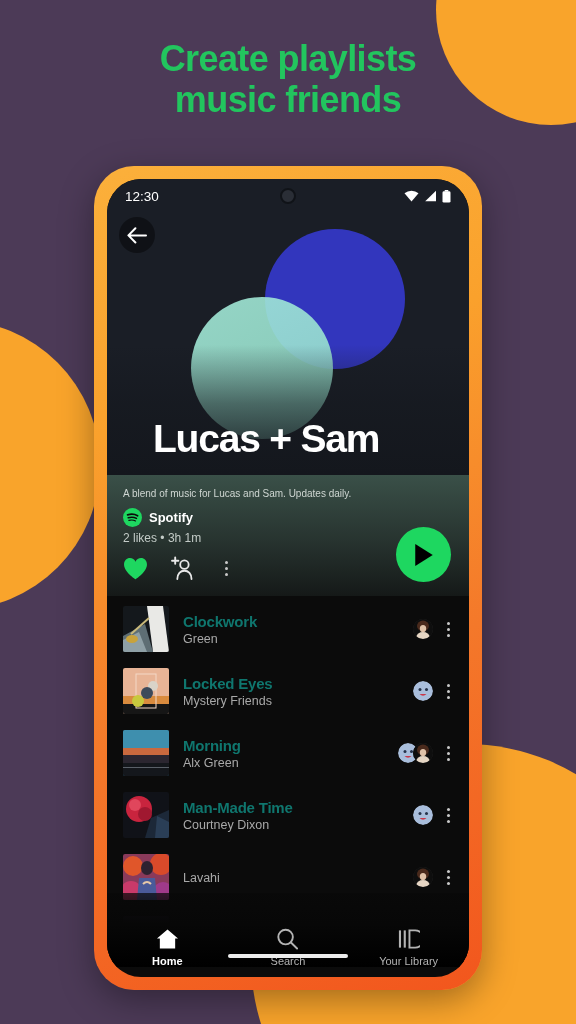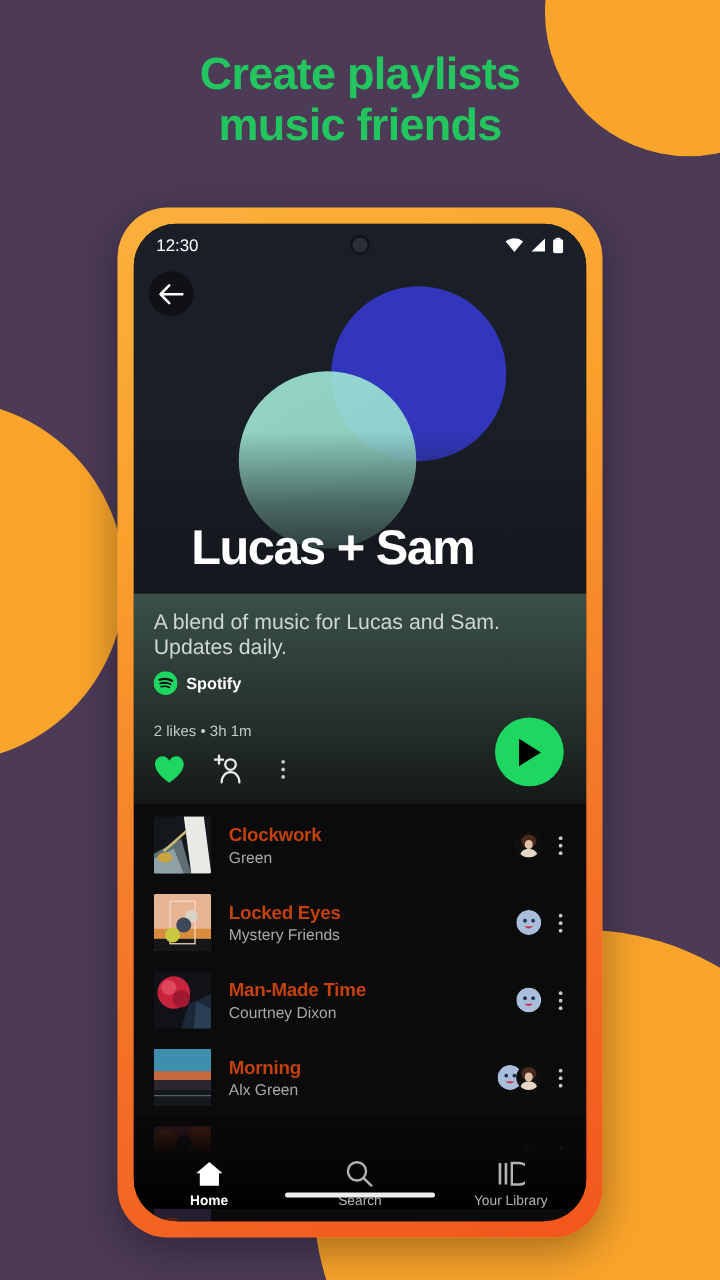--- a/index.html
+++ b/index.html
@@ -116,22 +116,22 @@
     white-space: nowrap;
     margin-left: 30px;
   }
 
   
   #meta {
     position: relative;
     padding: 13px 16px 14px;
     background: linear-gradient(to bottom, #3A5048 0%, #27332F 55%, #151918 100%);
   }
-  #desc { color: #CFD6D2; font-size: 17px; margin-bottom: 9px; }
-  #ownerrow { display: flex; align-items: center; gap: 7px; margin-bottom: 22px; }
+  #desc { color: #CFD6D2; font-size: 10px; margin-bottom: 9px; }
+  #ownerrow { display: flex; align-items: center; gap: 7px; margin-bottom: 4px; }
   #ownername { color: #FFF; font-size: 13px; font-weight: bold; }
   #stats { color: #C3CBC7; font-size: 12px; margin-bottom: 9px; }
   #actions { display: flex; align-items: center; gap: 22px; height: 28px; }
   #playbtn {
     position: absolute; right: 18px; bottom: 14px;
     width: 55px; height: 55px; border-radius: 50%;
     background: #1ED760;
     display: flex; align-items: center; justify-content: center;
   }
 
@@ -141,21 +141,21 @@
     display: flex; align-items: center;
     padding: 8px 14px 8px 16px;
     height: 62px;
   }
   .art {
     width: 46px; height: 46px; flex: 0 0 46px;
     border-radius: 2px; overflow: hidden;
     position: relative;
   }
   .tinfo { flex: 1; min-width: 0; margin-left: 14px; }
-  .ttitle { color: #c2410c; font-size: 15px; font-weight: bold; letter-spacing: -0.2px; }
+  .ttitle { color: #0f766e; font-size: 15px; font-weight: bold; letter-spacing: -0.2px; }
   .tartist { color: #A9A9A9; font-size: 12.5px; margin-top: 2px; }
   .tright { display: flex; align-items: center; gap: 8px; }
   .avatars { display: flex; align-items: center; }
   .av {
     width: 20px; height: 20px; border-radius: 50%;
     background: #2A2A2A; overflow: hidden; position: relative;
   }
   .av + .av { margin-left: -5px; }
   .kebab { width: 14px; display: flex; flex-direction: column; align-items: center; gap: 3px; }
   .kebab i { width: 3px; height: 3px; border-radius: 50%; background: #C9C9C9; display: block; }
@@ -333,82 +333,82 @@
                 <i></i>
                 <i></i>
                 <i></i>
               </span>
           </div>
         </div>
 
         <div class="track">
           <div class="art">
             <svg width="46" height="46" viewBox="0 0 46 46">
+              <rect width="46" height="46" fill="#2A5A78"></rect>
+              <rect width="46" height="20" fill="#3E8FAE"></rect>
+              <rect y="18" width="46" height="8" fill="#C9693E"></rect>
+              <rect y="25" width="46" height="8" fill="#2B2630"></rect>
+              <rect y="33" width="46" height="13" fill="#14171C"></rect>
+              <rect y="37" width="46" height="1" fill="#5A6068"></rect>
+            </svg>
+          </div>
+          <div class="tinfo">
+            <div class="ttitle">Morning</div>
+            <div class="tartist">Alx Green</div>
+          </div>
+          <div class="tright">
+            <span class="avatars">
+              <span class="av">
+                <svg width="20" height="20" viewBox="0 0 20 20">
+                  <circle cx="10" cy="10" r="10" fill="#A9BEDC"></circle>
+                  <circle cx="7" cy="8.5" r="1.5" fill="#25324A"></circle>
+                  <circle cx="13.5" cy="8.5" r="1.5" fill="#25324A"></circle>
+                  <path d="M6.5 13 Q10 16.5 13.5 13 Z" fill="#C9384A"></path>
+                </svg>
+              </span>
+              <span class="av">
+                <svg width="20" height="20" viewBox="0 0 20 20">
+                  <rect width="20" height="20" fill="#0E0E0E"></rect>
+                  <ellipse cx="10" cy="7" rx="6" ry="5.4" fill="#4A2A1C"></ellipse>
+                  <ellipse cx="10" cy="9.6" rx="3.2" ry="3.6" fill="#E0C2A8"></ellipse>
+                  <ellipse cx="10" cy="18" rx="6.6" ry="5" fill="#E6D6C4"></ellipse>
+                </svg>
+              </span>
+            </span>
+            <span class="kebab">
+                <i></i>
+                <i></i>
+                <i></i>
+              </span>
+          </div>
+        </div>
+
+        <div class="track">
+          <div class="art">
+            <svg width="46" height="46" viewBox="0 0 46 46">
               <rect width="46" height="46" fill="#101218"></rect>
               <circle cx="16" cy="17" r="13" fill="#C9243E"></circle>
               <circle cx="12" cy="13" r="6" fill="#E0465C"></circle>
               <circle cx="22" cy="22" r="7" fill="#A01830"></circle>
               <path d="M28 26 L46 18 L46 46 L22 46 Z" fill="#1C2838"></path>
               <path d="M34 24 L46 30 L46 46 L32 46 Z" fill="#2A3E56"></path>
             </svg>
           </div>
           <div class="tinfo">
             <div class="ttitle">Man-Made Time</div>
             <div class="tartist">Courtney Dixon</div>
           </div>
           <div class="tright">
             <span class="avatars">
               <span class="av">
                 <svg width="20" height="20" viewBox="0 0 20 20">
                   <circle cx="10" cy="10" r="10" fill="#A9BEDC"></circle>
                   <circle cx="7" cy="8.5" r="1.5" fill="#25324A"></circle>
                   <circle cx="13.5" cy="8.5" r="1.5" fill="#25324A"></circle>
                   <path d="M6.5 13 Q10 16.5 13.5 13 Z" fill="#C9384A"></path>
-                </svg>
-              </span>
-            </span>
-            <span class="kebab">
-                <i></i>
-                <i></i>
-                <i></i>
-              </span>
-          </div>
-        </div>
-
-        <div class="track">
-          <div class="art">
-            <svg width="46" height="46" viewBox="0 0 46 46">
-              <rect width="46" height="46" fill="#2A5A78"></rect>
-              <rect width="46" height="20" fill="#3E8FAE"></rect>
-              <rect y="18" width="46" height="8" fill="#C9693E"></rect>
-              <rect y="25" width="46" height="8" fill="#2B2630"></rect>
-              <rect y="33" width="46" height="13" fill="#14171C"></rect>
-              <rect y="37" width="46" height="1" fill="#5A6068"></rect>
-            </svg>
-          </div>
-          <div class="tinfo">
-            <div class="ttitle">Morning</div>
-            <div class="tartist">Alx Green</div>
-          </div>
-          <div class="tright">
-            <span class="avatars">
-              <span class="av">
-                <svg width="20" height="20" viewBox="0 0 20 20">
-                  <circle cx="10" cy="10" r="10" fill="#A9BEDC"></circle>
-                  <circle cx="7" cy="8.5" r="1.5" fill="#25324A"></circle>
-                  <circle cx="13.5" cy="8.5" r="1.5" fill="#25324A"></circle>
-                  <path d="M6.5 13 Q10 16.5 13.5 13 Z" fill="#C9384A"></path>
-                </svg>
-              </span>
-              <span class="av">
-                <svg width="20" height="20" viewBox="0 0 20 20">
-                  <rect width="20" height="20" fill="#0E0E0E"></rect>
-                  <ellipse cx="10" cy="7" rx="6" ry="5.4" fill="#4A2A1C"></ellipse>
-                  <ellipse cx="10" cy="9.6" rx="3.2" ry="3.6" fill="#E0C2A8"></ellipse>
-                  <ellipse cx="10" cy="18" rx="6.6" ry="5" fill="#E6D6C4"></ellipse>
                 </svg>
               </span>
             </span>
             <span class="kebab">
                 <i></i>
                 <i></i>
                 <i></i>
               </span>
           </div>
         </div>

